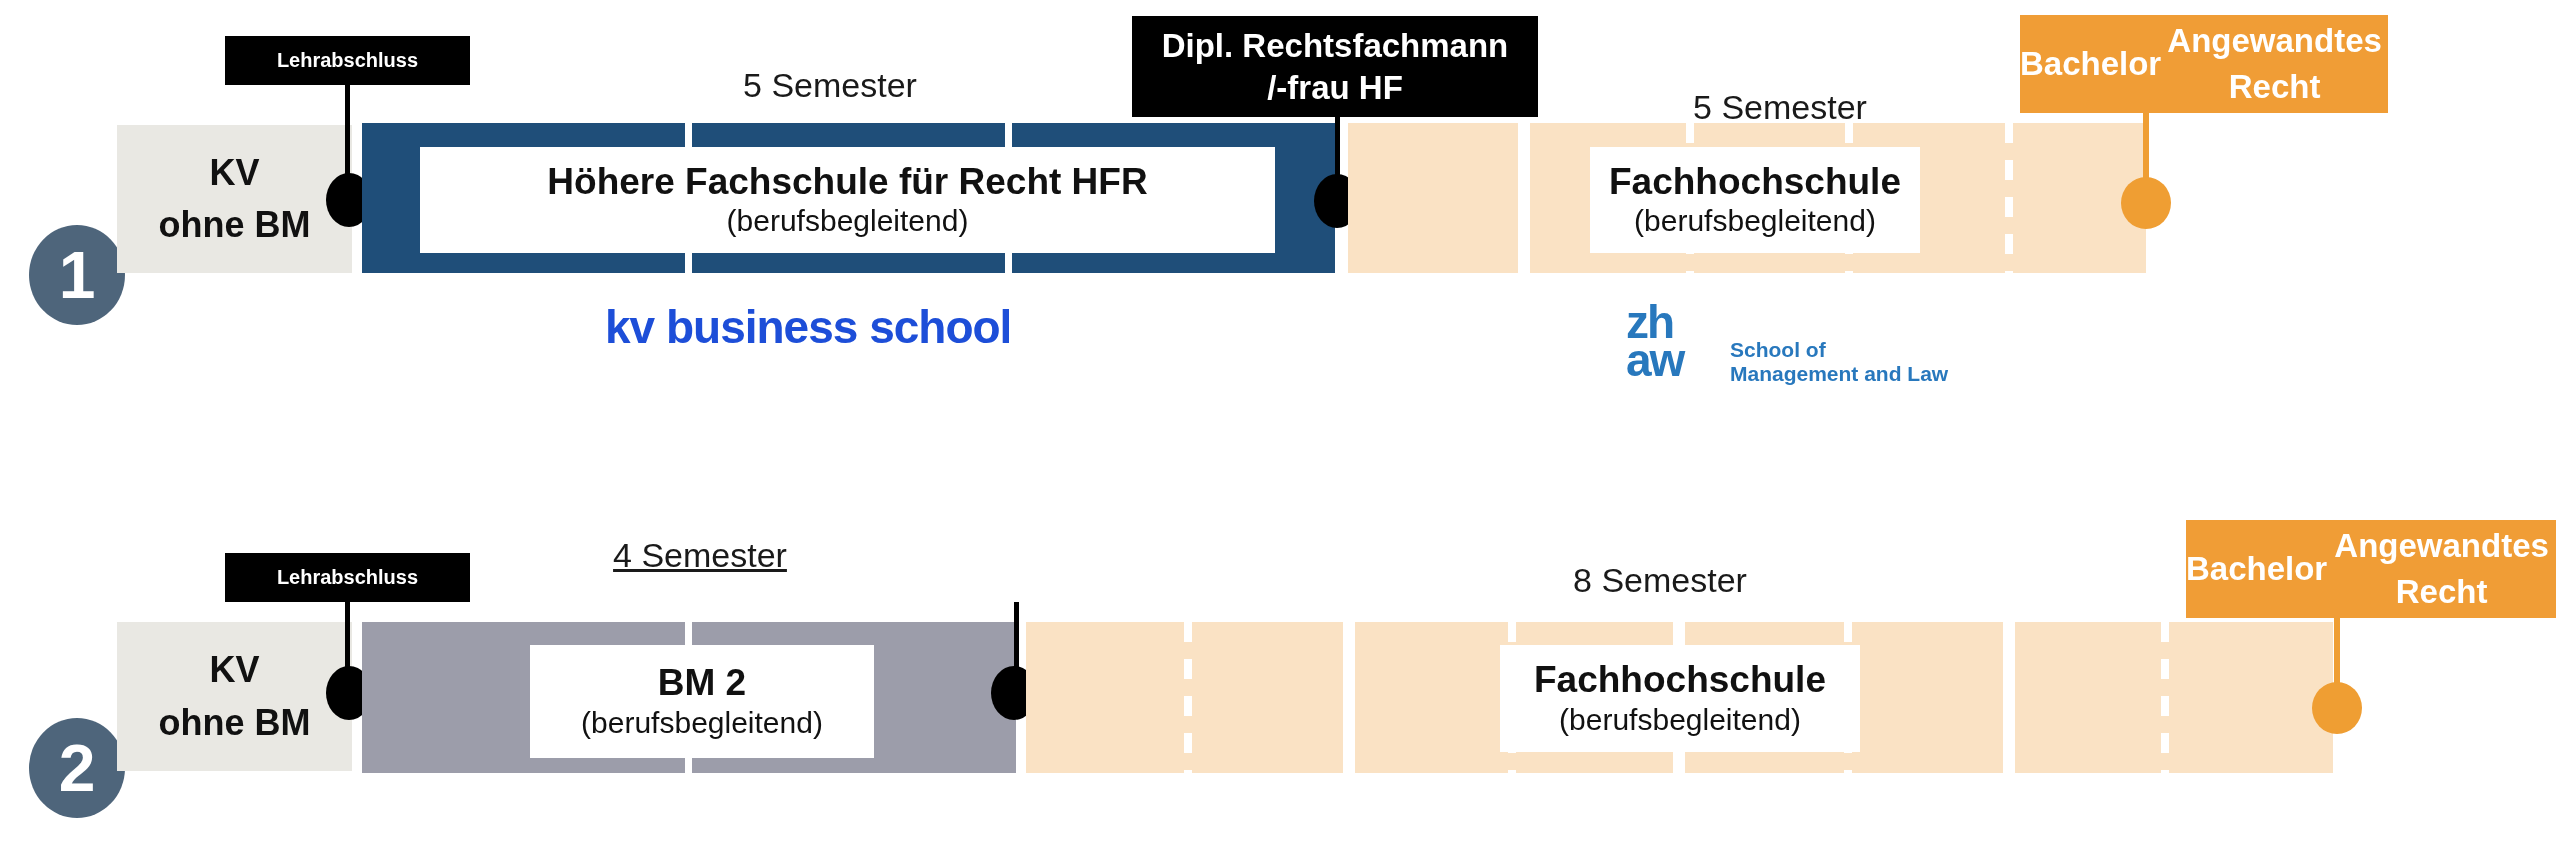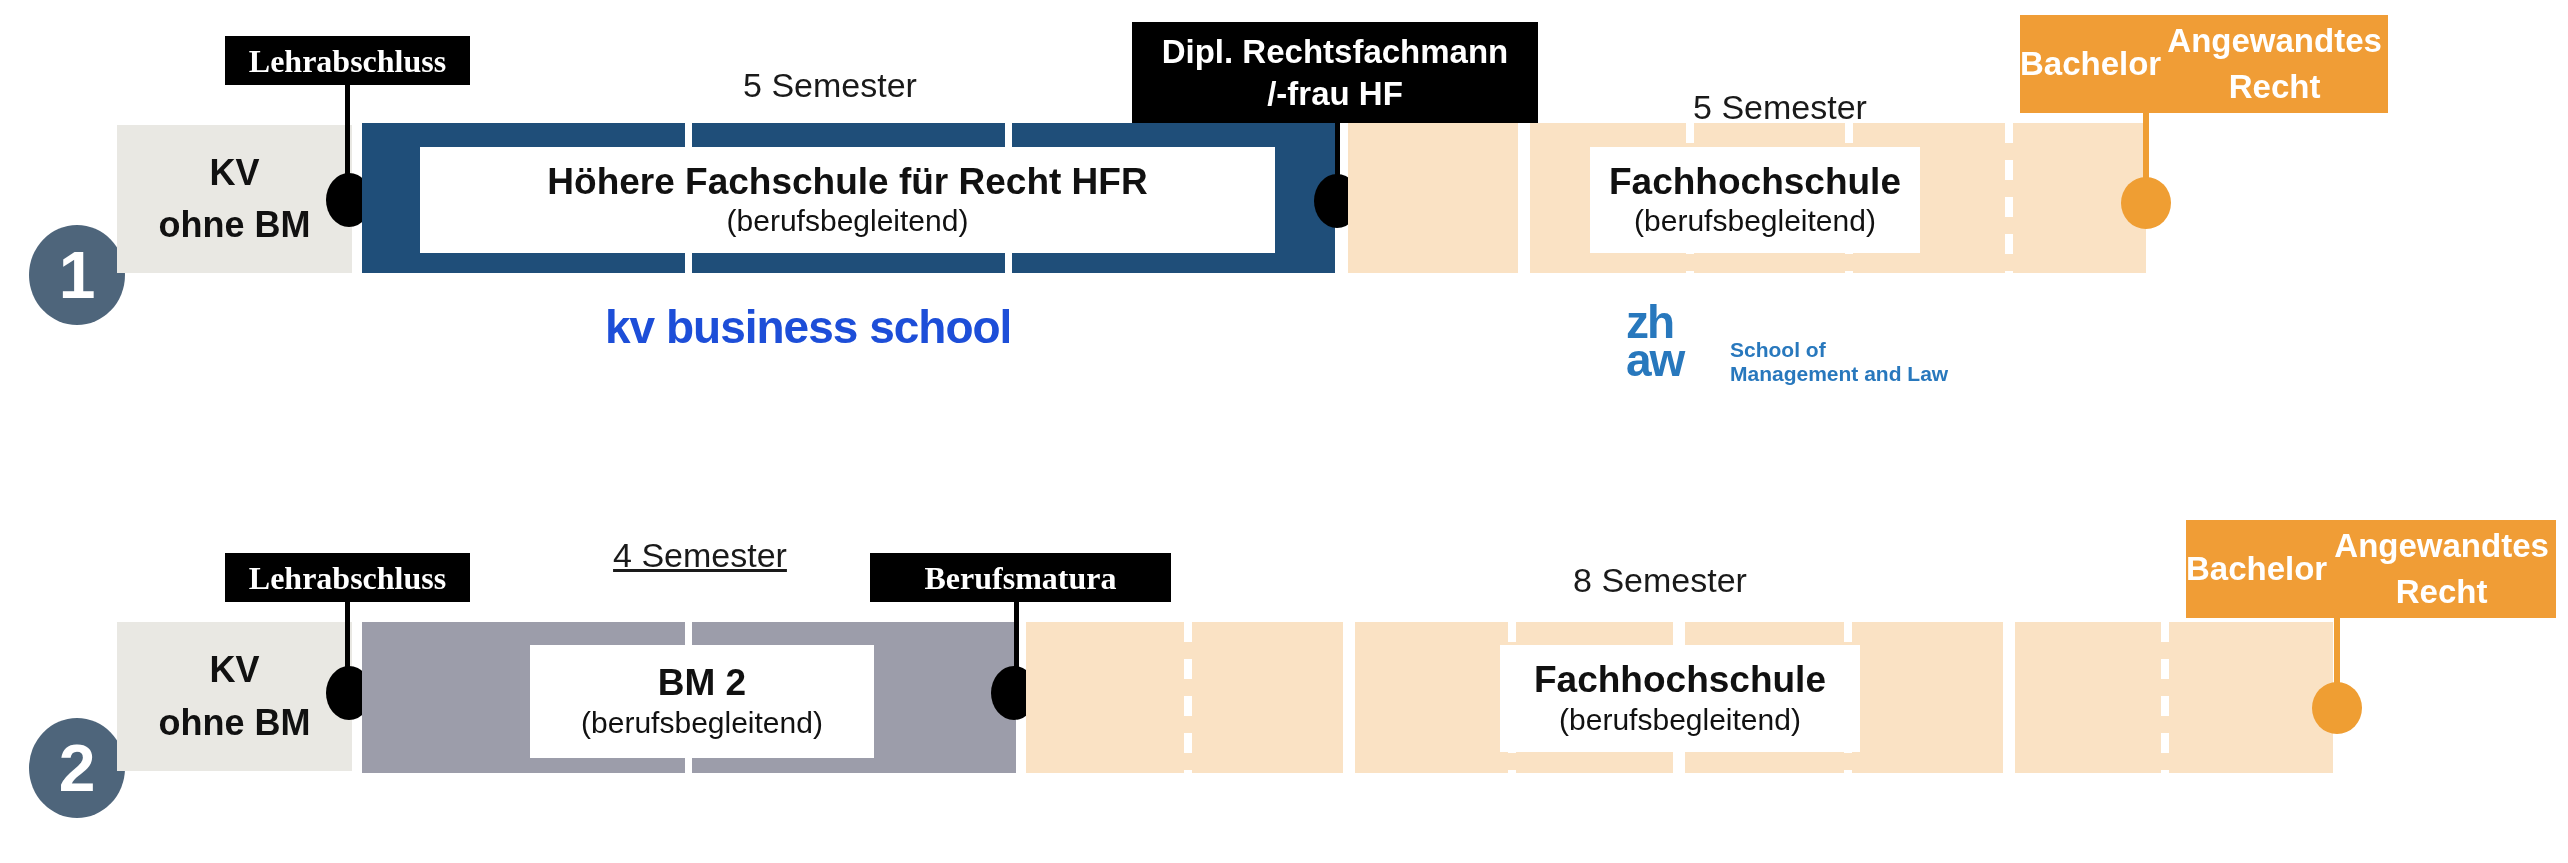--- a/index.html
+++ b/index.html
@@ -10,21 +10,21 @@
   .badge{width:96px;height:100px;border-radius:50%;background:#4e657b;color:#fff;
          display:flex;align-items:center;justify-content:center;
          font-size:66px;font-weight:bold;}
   
   .startbox{background:#e9e8e3;color:#111;display:flex;flex-direction:column;
             align-items:center;justify-content:center;font-weight:bold;font-size:36px;
             line-height:1.45;text-align:center;margin-left:12px;}
   
   .tag{background:#000;color:#fff;font-weight:bold;display:flex;flex-direction:column;
        align-items:center;justify-content:center;text-align:center;line-height:1.25;}
-  .tag.small{font-size:32px;font-family:Liberation Serif, serif;}
+  .tag.small{font-size:20px;}
   .tag.big{font-size:33px;}
   
   .outcome{background:#f09d36;color:#fff;font-weight:bold;font-size:33px;
            display:flex;flex-direction:row;align-items:center;justify-content:center;
            text-align:center;line-height:1.4;}
   
   .seg-blue{background:#1f4e79;}
   .seg-gray{background:#9c9daa;}
   .peach{background:#fae2c4;}
   .gap-solid{background:#fff;width:12px;}
@@ -73,21 +73,21 @@
 
   <div class="abs sem" style="left:680px;top:66px;width:300px;height:38px;">
     <span>5 Semester</span>
   </div>
 
   <div class="abs labelbox" style="left:420px;top:147px;width:855px;height:106px;">
     <span class="t1">Höhere Fachschule für Recht HFR</span>
     <span class="t2">(berufsbegleitend)</span>
   </div>
 
-  <div class="abs tag big" style="left:1132px;top:22px;width:406px;height:101px;">
+  <div class="abs tag big" style="left:1132px;top:16px;width:406px;height:101px;">
     <span>Dipl. Rechtsfachmann</span>
     <span>/-frau HF</span>
   </div>
   <div class="abs conn" style="left:1335px;top:113px;height:65px;"></div>
   <div class="abs dot" style="left:1314px;top:174px;"></div>
 
   <div class="abs peach" style="left:1348px;top:123px;width:798px;height:150px;"></div>
   <div class="abs gap-solid" style="left:1518px;top:123px;height:150px;"></div>
   <div class="abs gap-dash" style="left:1686px;top:123px;height:150px;"></div>
   <div class="abs gap-dash" style="left:1845px;top:123px;height:150px;"></div>
@@ -141,23 +141,20 @@
 
   <div class="abs sem" style="left:550px;top:536px;width:300px;height:38px;text-decoration:underline;">
     <span>4 Semester</span>
   </div>
 
   <div class="abs labelbox" style="left:530px;top:645px;width:344px;height:113px;">
     <span class="t1">BM 2</span>
     <span class="t2">(berufsbegleitend)</span>
   </div>
 
-  <div class="abs tag small" style="left:870px;top:553px;width:301px;height:49px;">
-    <span>Berufsmatura</span>
-  </div>
   <div class="abs conn" style="left:1014px;top:602px;height:66px;"></div>
   <div class="abs dot" style="left:991px;top:666px;"></div>
 
   <div class="abs peach" style="left:1026px;top:622px;width:1307px;height:151px;"></div>
   <div class="abs gap-dash" style="left:1184px;top:622px;height:151px;"></div>
   <div class="abs gap-solid" style="left:1343px;top:622px;height:151px;"></div>
   <div class="abs gap-dash" style="left:1508px;top:622px;height:151px;"></div>
   <div class="abs gap-solid" style="left:1673px;top:622px;height:151px;"></div>
   <div class="abs gap-dash" style="left:1844px;top:622px;height:151px;"></div>
   <div class="abs gap-solid" style="left:2003px;top:622px;height:151px;"></div>

